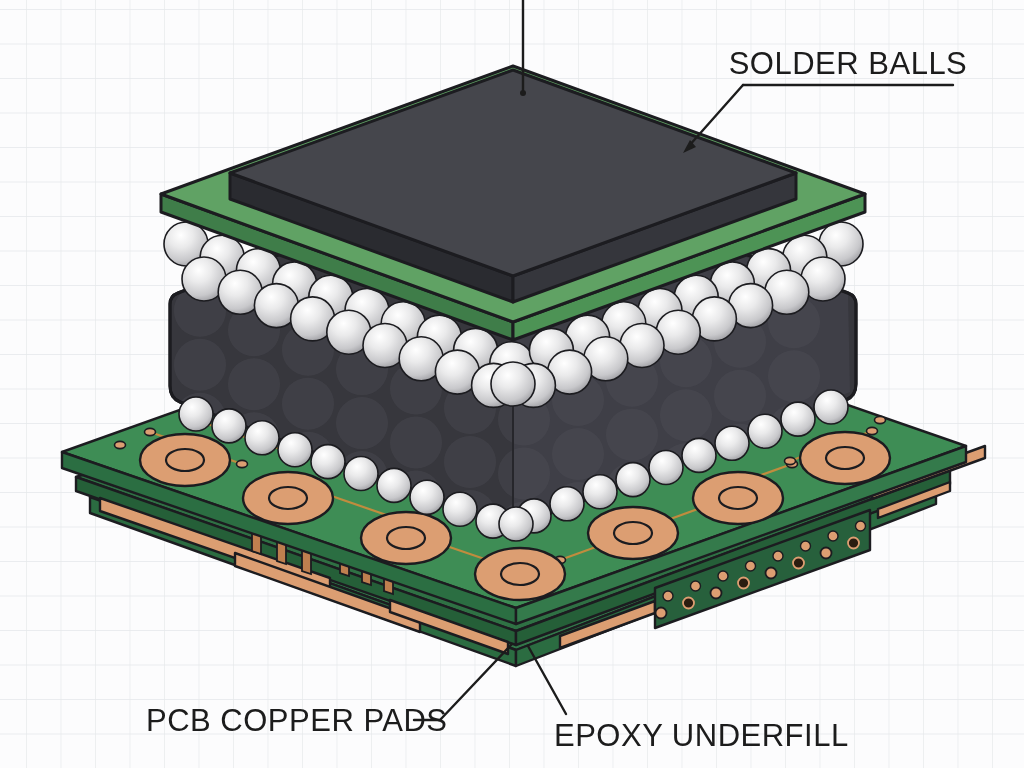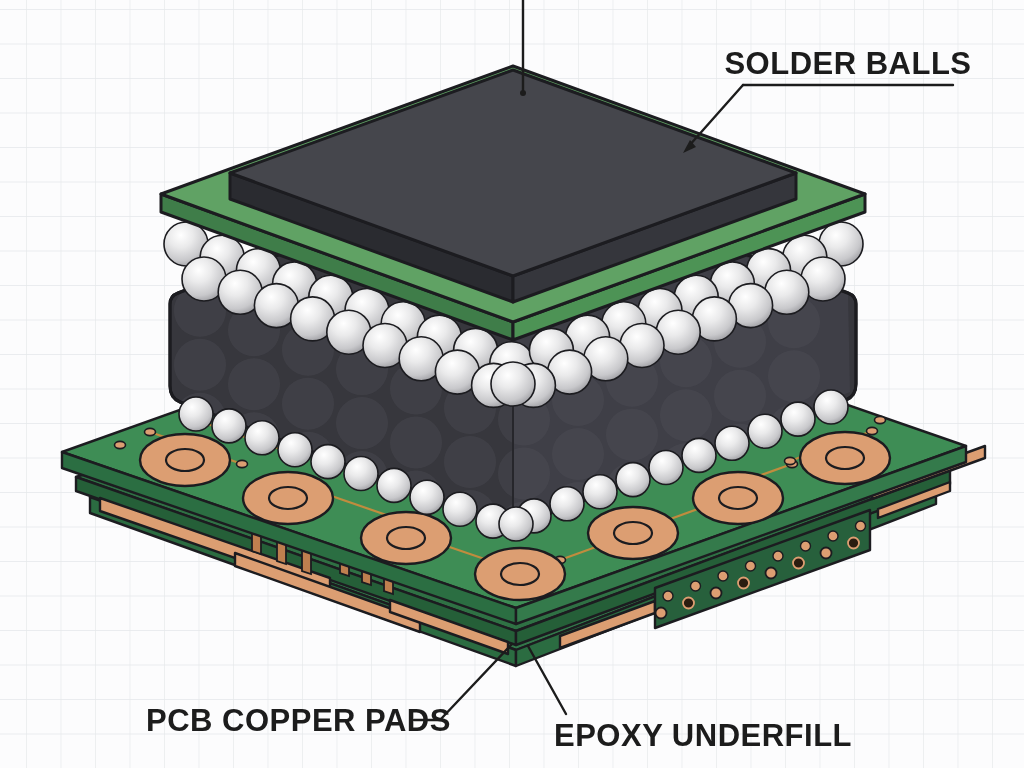--- a/index.html
+++ b/index.html
@@ -1,16 +1,16 @@
 <!DOCTYPE html>
 <html style="--paper: #fcfcfd; --grid: #e5e8ea; --outline: #1c1c20; --label: #1c1c1c; --plate-top: #60a264; --plate-left: #3f7d49; --plate-right: #4d9355; --die-top: #45464c; --die-left: #2a2b30; --die-right: #35363c; --epoxy-left: #37373d; --epoxy-right: #3f3f47; --epoxy-bump: #55555e; --board-top: #3e8d55; --board-edge-left: #2b6e42; --board-edge-right: #347a4b; --board2-top: #2f7144; --board2-edge: #255f38; --board3-top: #33784a; --board3-edge: #2b6c41; --panel: #27603c; --copper: #dc9e72; --copper-dark: #bf7f4f; --trace: #c08c3e; --hole-dark: #2a1c10; --ball-hi: #ffffff; --ball-mid1: #eaeaeb; --ball-mid2: #c8c8cb; --ball-edge: #8f8f94;"><head>
 <meta charset="utf-8">
 <style>
   html,body{margin:0;padding:0;background:#fff;}
-  .stage{width:1024px;height:768px;overflow:hidden;position:relative;font-weight:bold;}
+  .stage{width:1024px;height:768px;overflow:hidden;position:relative;}
   svg{display:block;}
   .paper{fill:var(--paper);}
   .gridline{stroke:var(--grid);stroke-width:1.3;}
   .o{stroke:var(--outline);stroke-width:2.4;stroke-linejoin:round;}
   .o3{stroke:var(--outline);stroke-width:3;stroke-linejoin:round;}
   .plate-top{fill:var(--plate-top);}
   .plate-fl{fill:var(--plate-left);}
   .plate-fr{fill:var(--plate-right);}
   .die-top{fill:var(--die-top);}
   .die-fl{fill:var(--die-left);}

